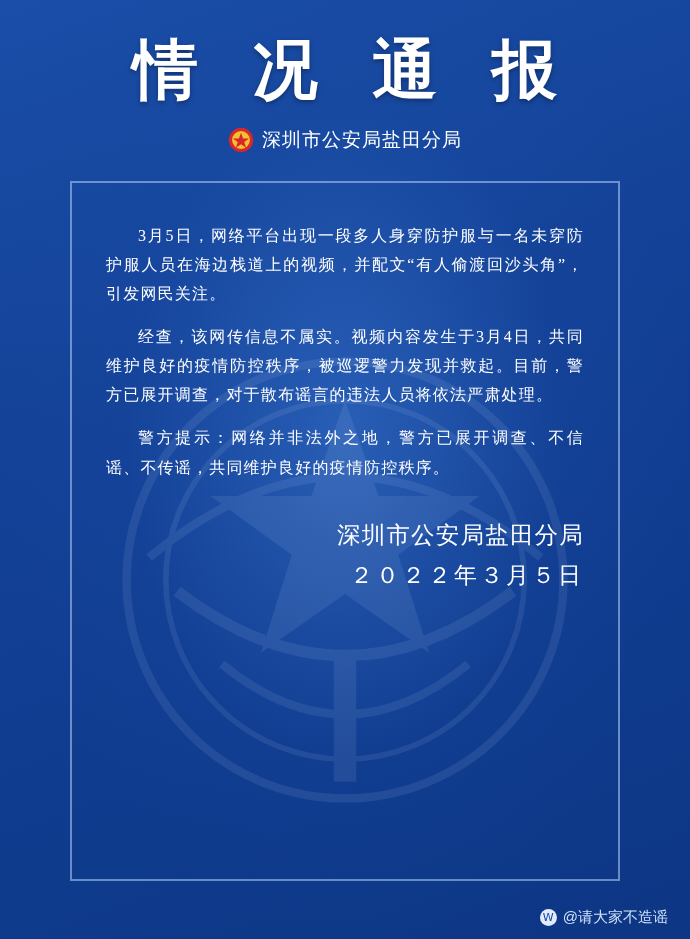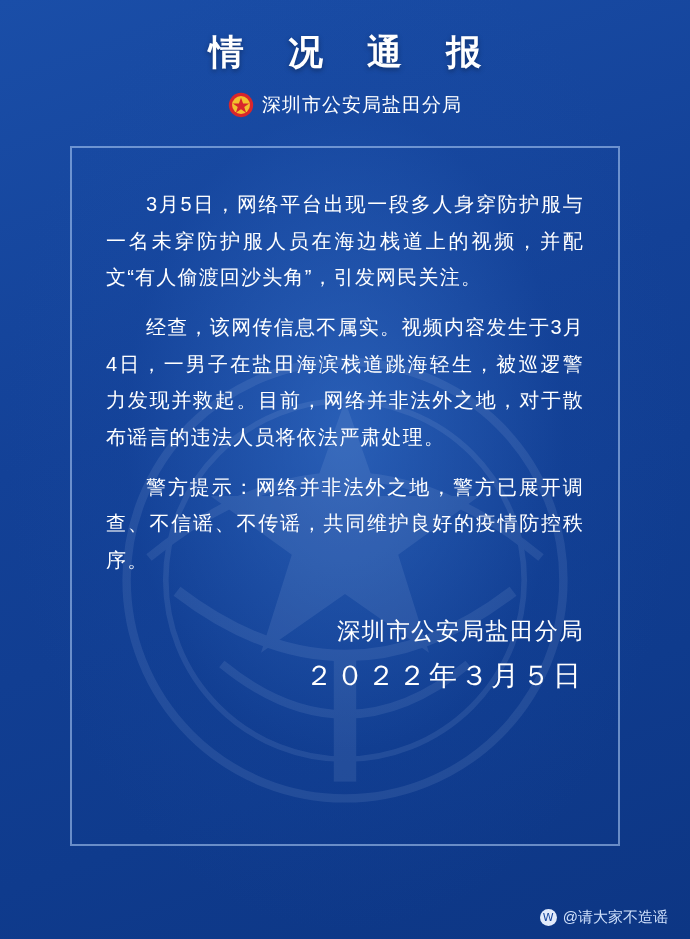--- a/index.html
+++ b/index.html
@@ -35,21 +35,21 @@
     pointer-events: none;
   }
   .watermark svg { display: block; width: 100%; height: 100%; }
 
   .title-wrap {
     position: relative;
     text-align: center;
     padding-top: 32px;
   }
   .title {
-    font-size: 35px;
+    font-size: 65px;
     font-weight: bold;
     color: #ffffff;
     letter-spacing: 16px;
     text-indent: 16px;
     line-height: 1.15;
     text-shadow: 0 2px 5px rgba(0,0,0,0.35);
     font-family: "DejaVu Serif", "Liberation Serif", serif;
   }
   .subtitle-row {
     position: relative;
@@ -75,41 +75,41 @@
   .frame {
     position: relative;
     margin: 28px 70px 0 70px;
     border: 2px solid rgba(180,210,250,0.55);
     min-height: 700px;
     box-sizing: border-box;
     padding: 38px 34px 26px 34px;
   }
   .body-text p {
     margin: 0 0 14px 0;
-    font-size: 20px;
+    font-size: 16px;
     line-height: 1.82;
     color: #ffffff;
     text-indent: 2em;
     letter-spacing: 1.2px;
     text-align: justify;
-    font-family: Liberation Sans, sans-serif;
+    font-family: Liberation Serif, serif;
   }
   .sign {
     margin-top: 34px;
     text-align: right;
     color: #ffffff;
     font-family: "DejaVu Serif", "Liberation Serif", serif;
   }
   .sign .org {
     font-size: 23.5px;
     letter-spacing: 1.2px;
     line-height: 1.7;
   }
   .sign .date {
-    font-size: 28px;
+    font-size: 23px;
     letter-spacing: 3px;
     line-height: 1.7;
   }
 
   .footer {
     position: absolute;
     right: 22px;
     bottom: 12px;
     display: flex;
     align-items: center;
@@ -158,21 +158,21 @@
           <path d="M16 7 L18.6 14 L26 14 L20 18.4 L22.3 25.6 L16 21.2 L9.7 25.6 L12 18.4 L6 14 L13.4 14 Z" fill="#d8262c"></path>
         </svg>
       </span>
       <span class="subtitle">深圳市公安局盐田分局</span>
     </div>
   </div>
 
   <div class="frame">
     <div class="body-text">
       <p>3月5日，网络平台出现一段多人身穿防护服与一名未穿防护服人员在海边栈道上的视频，并配文“有人偷渡回沙头角”，引发网民关注。</p>
-      <p>经查，该网传信息不属实。视频内容发生于3月4日，一男子在盐田海滨栈道跳海轻生，被巡逻警力发现并救起。目前，网络并非法外之地，对于散布谣言的违法人员将依法严肃处理。</p>
+      <p>经查，该网传信息不属实。视频内容发生于3月4日，共同维护良好的疫情防控秩序，被巡逻警力发现并救起。目前，警方已展开调查，对于散布谣言的违法人员将依法严肃处理。</p>
       <p>警方提示：网络并非法外之地，警方已展开调查、不信谣、不传谣，共同维护良好的疫情防控秩序。</p>
     </div>
     <div class="sign">
       <div class="org">深圳市公安局盐田分局</div>
       <div class="date">２０２２年３月５日</div>
     </div>
   </div>
 
   <div class="footer">
     <span class="weibo-icon">W</span>

